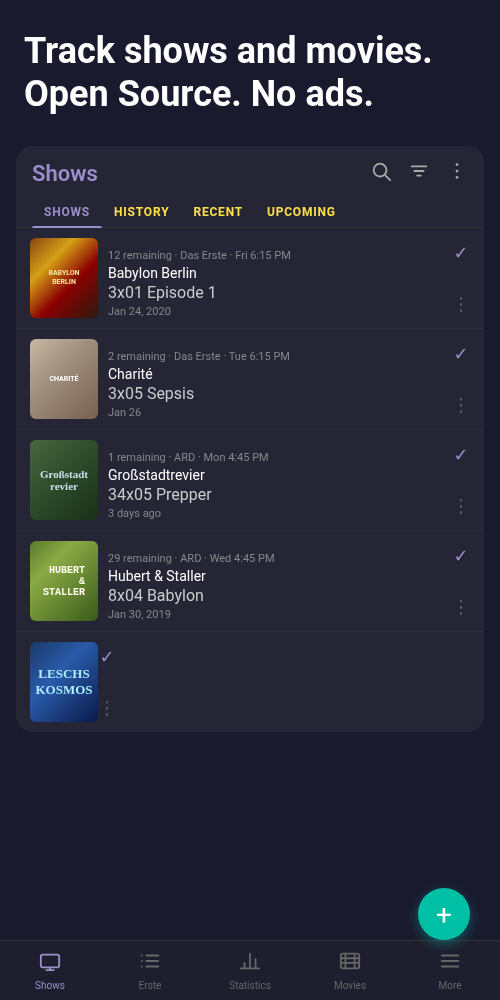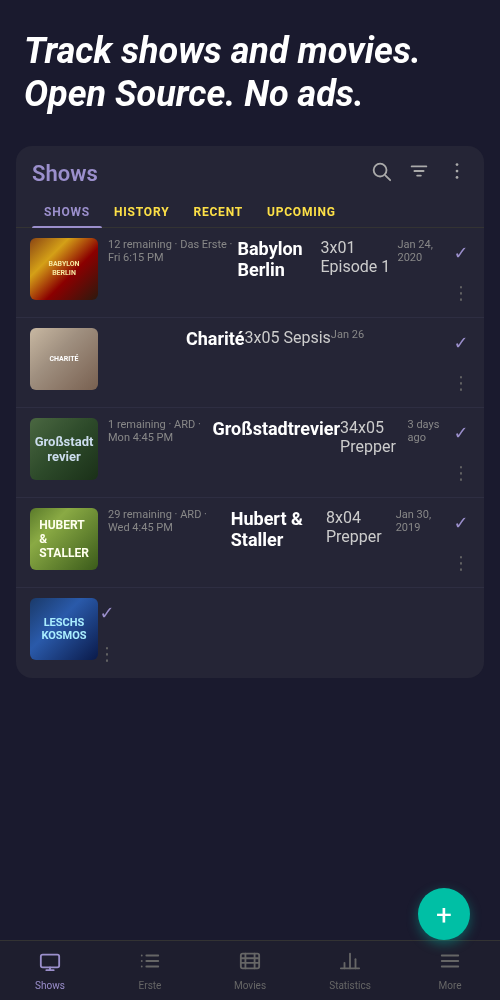--- a/index.html
+++ b/index.html
@@ -9,21 +9,20 @@
       background: #1a1a2e;
       font-family: 'Roboto', Arial, sans-serif;
       overflow: hidden;
       color: #fff;
     }
 
     
     .hero {
       padding: 30px 24px 20px;
       background: #1a1a2e;
-      font-style: italic;
     }
     .hero-title {
       font-size: 36px;
       font-weight: 700;
       line-height: 1.2;
       color: #ffffff;
     }
 
     
     .app-card {
@@ -95,21 +94,21 @@
       display: flex;
       align-items: stretch;
       padding: 10px 14px;
       border-bottom: 1px solid #2e2e42;
       position: relative;
       min-height: 90px;
     }
 
     .show-poster {
       width: 68px;
-      height: 62px;
+      height: 80px;
       border-radius: 6px;
       flex-shrink: 0;
       overflow: hidden;
       background: #444;
     }
 
     
     .poster-babylon {
       background: linear-gradient(135deg, #8B4513 0%, #D4A017 30%, #8B0000 60%, #2c1a0e 100%);
       display: flex;
@@ -132,62 +131,65 @@
       font-size: 7px;
       font-weight: bold;
       text-align: center;
     }
     .poster-grossstadt {
       background: linear-gradient(135deg, #4a6741 0%, #2d4a2a 50%, #1a3018 100%);
       display: flex;
       align-items: center;
       justify-content: center;
       color: #cde;
+      font-size: 11px;
+      font-weight: bold;
+      text-align: center;
+      font-family: Liberation Serif, serif;
+    }
+    .poster-hubert {
+      background: linear-gradient(135deg, #5a7a2a 0%, #8aaa44 30%, #3a5a1a 100%);
+      display: flex;
+      align-items: center;
+      justify-content: center;
+      color: #ffe;
+      font-size: 10px;
+      font-weight: bold;
+      text-align: right;
+      font-family: Liberation Mono, monospace;
+    }
+    .poster-leschs {
+      background: linear-gradient(135deg, #1a3a6a 0%, #2a5aaa 40%, #0a1a4a 100%);
+      display: flex;
+      align-items: center;
+      justify-content: center;
+      color: #aef;
       font-size: 13px;
       font-weight: bold;
       text-align: center;
-    }
-    .poster-hubert {
-      background: linear-gradient(135deg, #5a7a2a 0%, #8aaa44 30%, #3a5a1a 100%);
-      display: flex;
-      align-items: center;
-      justify-content: center;
-      color: #ffe;
-      font-size: 12px;
-      font-weight: bold;
-      text-align: left;
-    }
-    .poster-leschs {
-      background: linear-gradient(135deg, #1a3a6a 0%, #2a5aaa 40%, #0a1a4a 100%);
-      display: flex;
-      align-items: center;
-      justify-content: center;
-      color: #aef;
-      font-size: 11px;
-      font-weight: bold;
-      text-align: center;
+      font-family: Liberation Serif, serif;
     }
 
     .show-info {
       flex: 1;
       padding: 0 10px;
       display: flex;
-      flex-direction: row;
-      justify-content: center;
+      flex-direction: column;
+      justify-content: flex-end;
     }
 
     .show-meta {
       font-size: 11px;
       color: #888;
       margin-bottom: 3px;
     }
 
     .show-title {
-      font-size: 18px;
-      font-weight: 700;
+      font-size: 14px;
+      font-weight: 400;
       color: #fff;
       margin-bottom: 2px;
     }
 
     .show-episode {
       font-size: 16px;
       color: #ccc;
       margin-bottom: 3px;
     }
 
@@ -338,20 +340,21 @@
         <span class="check-icon">✓</span>
         <span class="more-icon">⋮</span>
       </div>
     </div>
 
     <div class="show-item">
       <div class="show-poster poster-charite">
         CHARITÉ
       </div>
       <div class="show-info">
+        <div class="show-meta">2 remaining · Das Erste · Tue 6:15 PM</div>
         <div class="show-title">Charité</div>
         <div class="show-episode">3x05 Sepsis</div>
         <div class="show-date">Jan 26</div>
       </div>
       <div class="show-actions">
         <span class="check-icon">✓</span>
         <span class="more-icon">⋮</span>
       </div>
     </div>
 
@@ -371,21 +374,21 @@
       </div>
     </div>
 
     <div class="show-item">
       <div class="show-poster poster-hubert">
         HUBERT<br>&amp;<br>STALLER
       </div>
       <div class="show-info">
         <div class="show-meta">29 remaining · ARD · Wed 4:45 PM</div>
         <div class="show-title">Hubert &amp; Staller</div>
-        <div class="show-episode">8x04 Prepper</div>
+        <div class="show-episode">8x04 Babylon</div>
         <div class="show-date">Jan 30, 2019</div>
       </div>
       <div class="show-actions">
         <span class="check-icon">✓</span>
         <span class="more-icon">⋮</span>
       </div>
     </div>
 
     <div class="show-item" style="border-bottom:none;">
       <div class="show-poster poster-leschs">
@@ -425,40 +428,40 @@
         <line x1="3" y1="12" x2="3.01" y2="12"></line>
         <line x1="3" y1="18" x2="3.01" y2="18"></line>
       </svg>
     </span>
     <span class="nav-label">Erste</span>
   </div>
 
   <div class="nav-item">
     <span class="nav-icon">
       <svg width="22" height="22" viewBox="0 0 24 24" fill="none" stroke="#666" stroke-width="2" stroke-linecap="round" stroke-linejoin="round">
+        <line x1="18" y1="20" x2="18" y2="10"></line>
+        <line x1="12" y1="20" x2="12" y2="4"></line>
+        <line x1="6" y1="20" x2="6" y2="14"></line>
+        <line x1="2" y1="20" x2="22" y2="20"></line>
+      </svg>
+    </span>
+    <span class="nav-label">Statistics</span>
+  </div>
+
+  <div class="nav-item">
+    <span class="nav-icon">
+      <svg width="22" height="22" viewBox="0 0 24 24" fill="none" stroke="#666" stroke-width="2" stroke-linecap="round" stroke-linejoin="round">
         <rect x="2" y="4" width="20" height="16" rx="2"></rect>
         <line x1="7" y1="4" x2="7" y2="20"></line>
         <line x1="17" y1="4" x2="17" y2="20"></line>
         <line x1="2" y1="9" x2="22" y2="9"></line>
         <line x1="2" y1="14" x2="22" y2="14"></line>
       </svg>
     </span>
     <span class="nav-label">Movies</span>
-  </div>
-
-  <div class="nav-item">
-    <span class="nav-icon">
-      <svg width="22" height="22" viewBox="0 0 24 24" fill="none" stroke="#666" stroke-width="2" stroke-linecap="round" stroke-linejoin="round">
-        <line x1="18" y1="20" x2="18" y2="10"></line>
-        <line x1="12" y1="20" x2="12" y2="4"></line>
-        <line x1="6" y1="20" x2="6" y2="14"></line>
-        <line x1="2" y1="20" x2="22" y2="20"></line>
-      </svg>
-    </span>
-    <span class="nav-label">Statistics</span>
   </div>
 
   <div class="nav-item">
     <span class="nav-icon">
       <svg width="22" height="22" viewBox="0 0 24 24" fill="none" stroke="#666" stroke-width="2" stroke-linecap="round">
         <line x1="3" y1="6" x2="21" y2="6"></line>
         <line x1="3" y1="12" x2="21" y2="12"></line>
         <line x1="3" y1="18" x2="21" y2="18"></line>
       </svg>
     </span>

